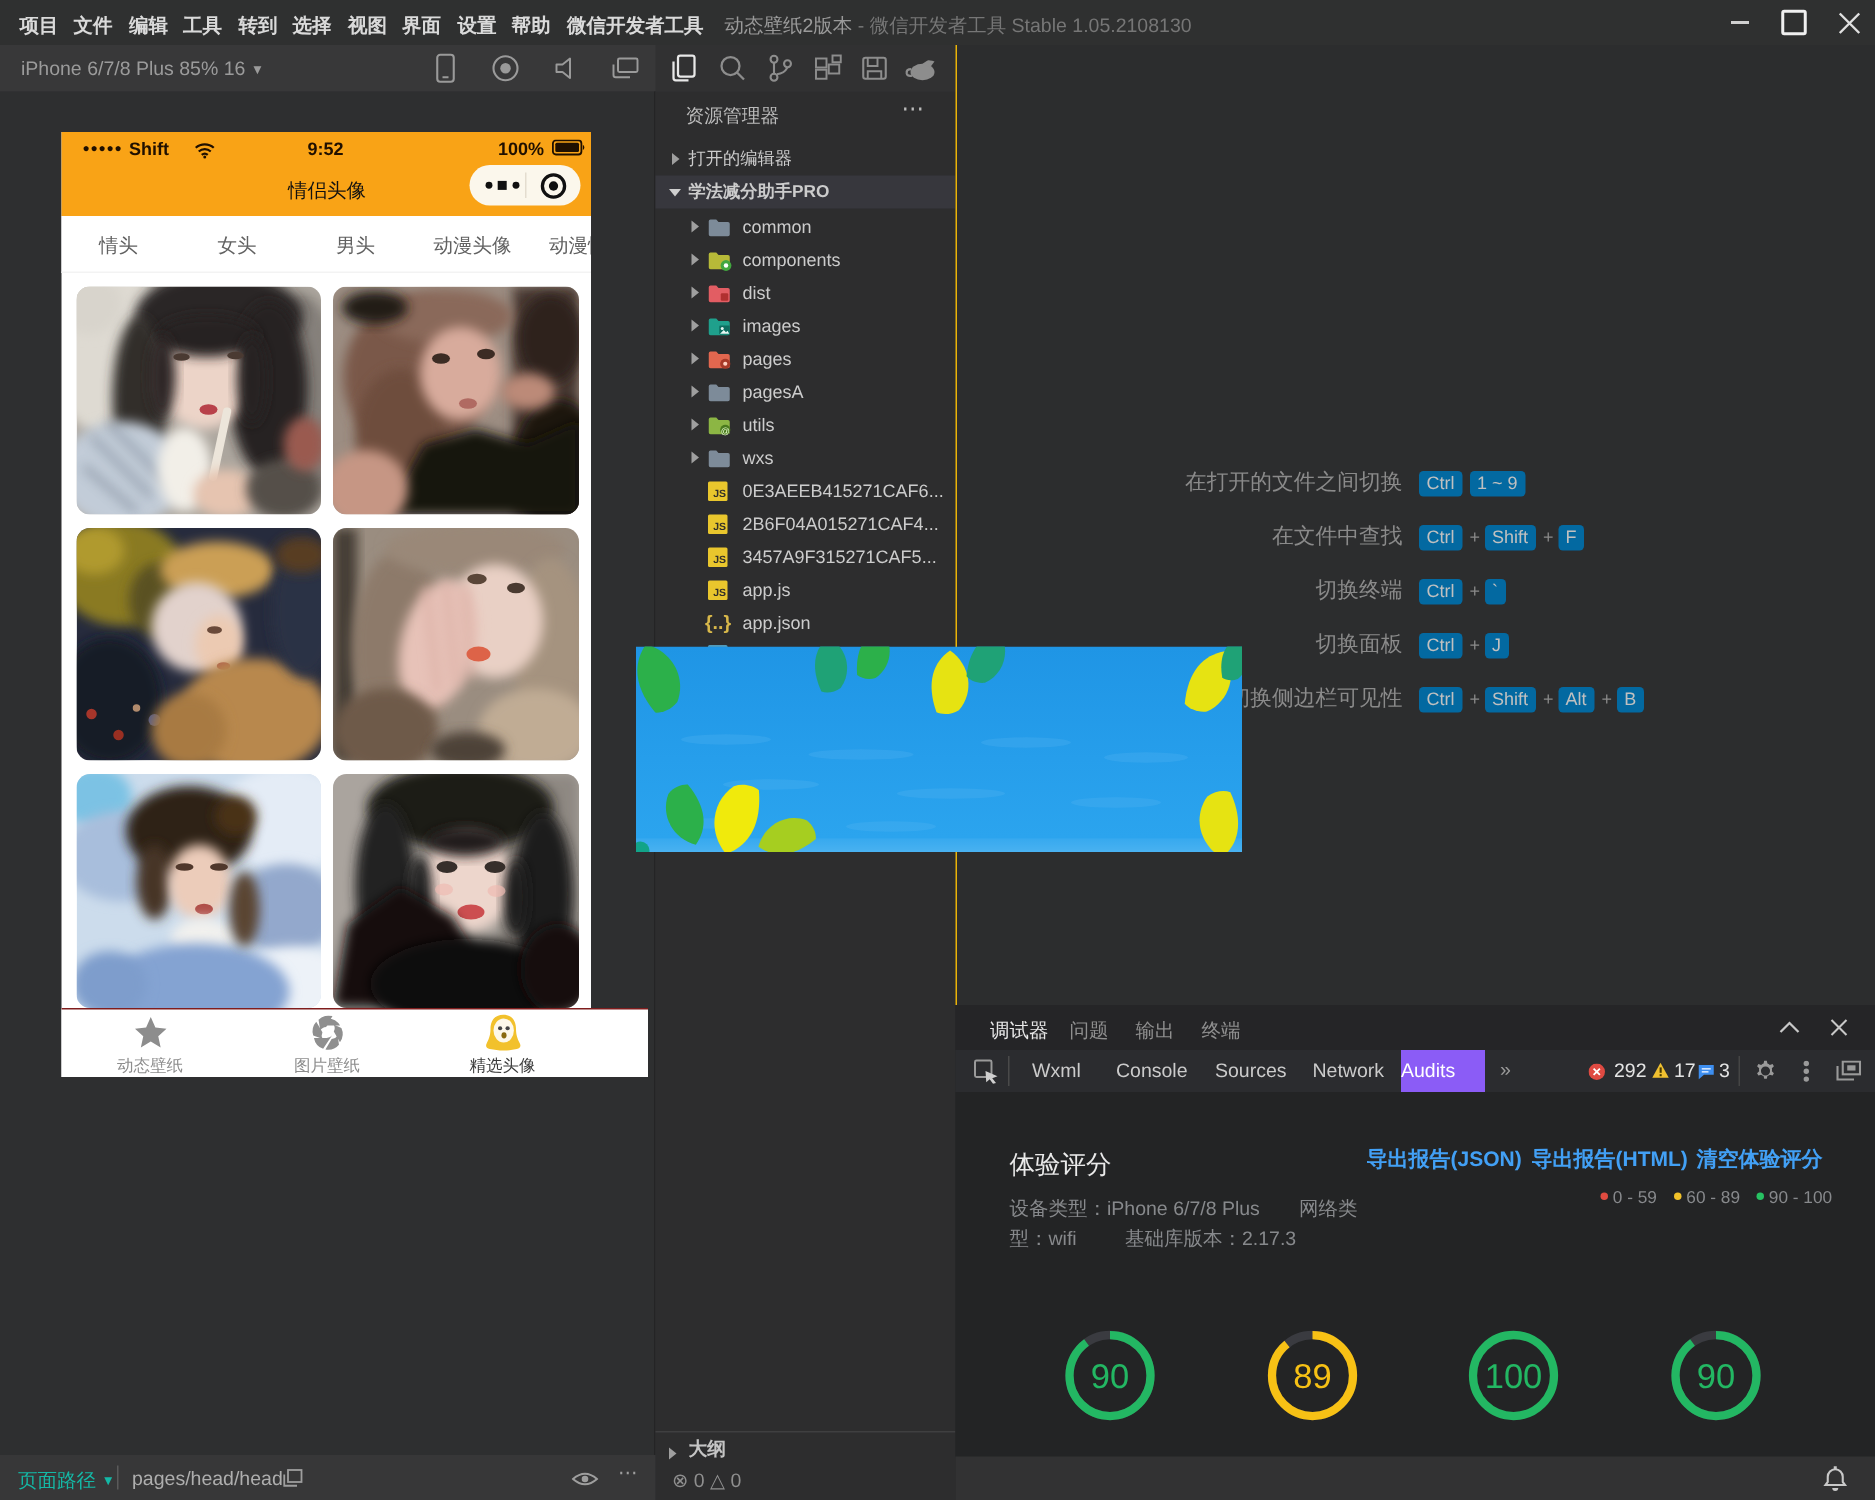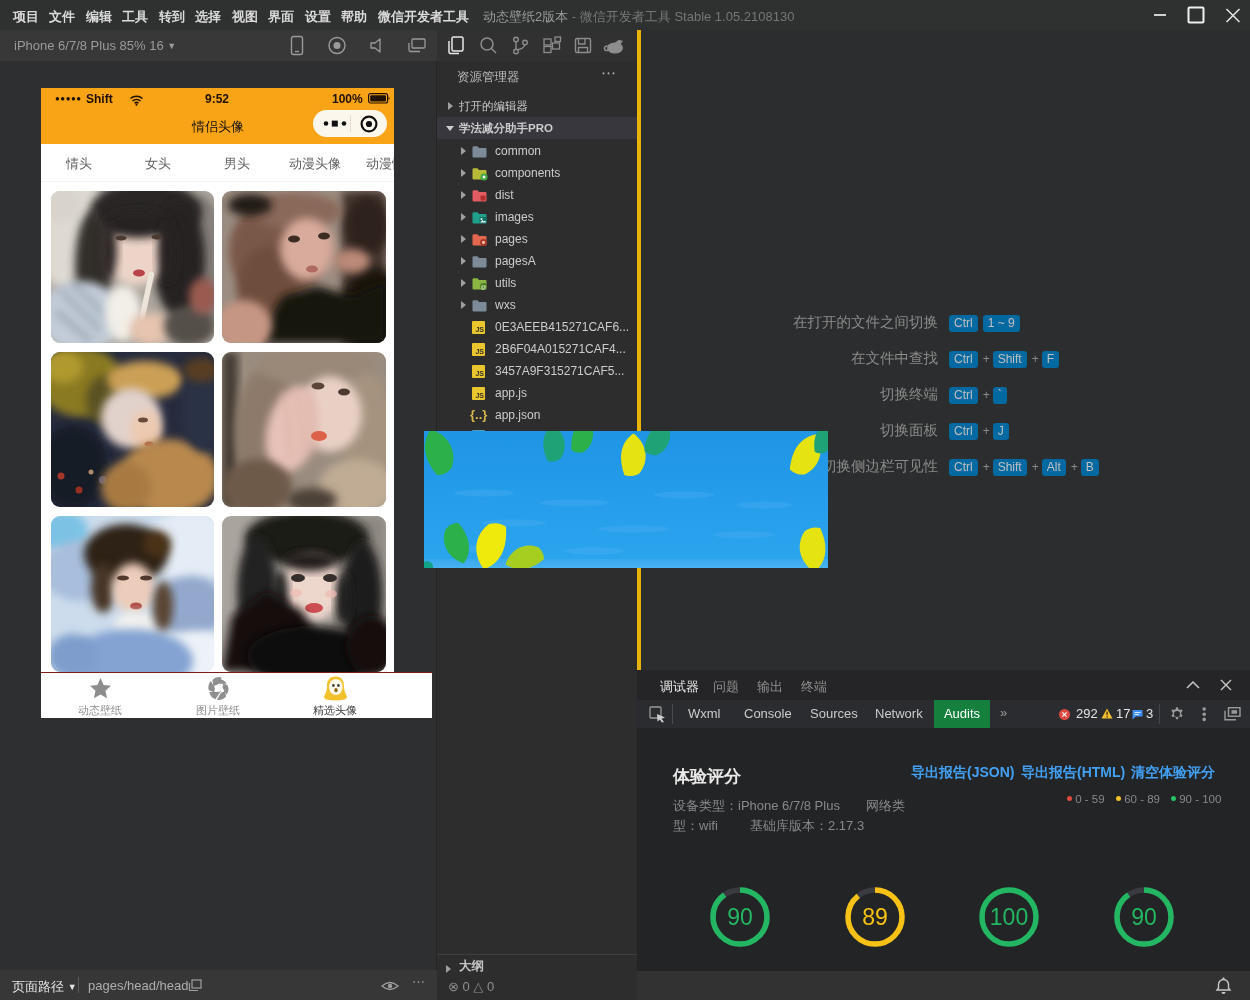--- a/index.html
+++ b/index.html
@@ -34,21 +34,21 @@
 #explorer { left:437px; top:61px; width:200px; height:939px; background:#2d2d2e; color:#cccccc; font-size:12px; }
 .erow { position:absolute; left:0; width:200px; height:22px; line-height:22px; white-space:nowrap; overflow:hidden; }
 .tri-r { position:absolute; top:7px; width:0; height:0; border-style:solid; border-width:4px 0 4px 5.5px; border-color:transparent transparent transparent #9f9f9f; }
 .tri-d { position:absolute; top:9px; width:0; height:0; border-style:solid; border-width:5.5px 4px 0 4px; border-color:#cfcfcf transparent transparent transparent; }
 .fico { position:absolute; top:5px; left:35px; }
 .elabel { position:absolute; left:58px; top:0; }
 .jsq { position:absolute; top:4.5px; left:35px; width:13px; height:13px; background:#e9c62d; border-radius:1px; }
 .jsq i { position:absolute; right:1px; bottom:1px; font-style:normal; font-weight:bold; font-size:7px; line-height:7px; color:#33302a; }
 
 
-#editor { left:637px; top:30px; width:613px; height:640px; background:#2c2d2e; border-left:4px solid #eab308; }
+#editor { left:637px; top:30px; width:613px; height:640px; background:#2c2d2e; border-left:1px solid #eab308; }
 .krow { position:absolute; left:0; width:613px; height:22px; color:#8a8a8a; font-size:14.5px; white-space:nowrap; }
 .klabel { position:absolute; left:0; top:0; width:297px; text-align:right; line-height:22px; }
 .keys { position:absolute; left:308px; top:0; line-height:22px; }
 .key { display:inline-block; background:#0369a1; color:#c0c0c0; border-radius:3px; font-size:12px; height:17px; line-height:17px; padding:0 5px; margin-right:5px; vertical-align:middle; }
 .plus { display:inline-block; color:#8a8a8a; font-size:12px; margin:0 3px 0 0; vertical-align:middle; }
 
 
 #debugger { left:637px; top:670px; width:613px; height:330px; background:#232425; }
 #dbgtabs { position:absolute; left:0; top:0; width:613px; height:30px; background:#252527; color:#8f8f8f; font-size:13px; }
 #devbar { position:absolute; left:0; top:30px; width:613px; height:28px; background:#2b2c2f; color:#cbcbcb; font-size:13px; }
@@ -364,21 +364,21 @@
             <ellipse cx="14" cy="15.2" rx="1.7" ry="2.1" fill="#8a6a10"></ellipse>
           </svg>
         <div class="ptlabel" style="left:19px">动态壁纸</div>
         <div class="ptlabel" style="left:137px">图片壁纸</div>
         <div class="ptlabel" style="left:254px;color:#3a3a3a">精选头像</div>
       </div>
     </div>
   </div>
 
   <div id="blbar" class="abs">
-    <span style="position:absolute;left:12px;top:8px;color:#e5e5e5">页面路径 <span style="font-size:9px;vertical-align:1px">▼</span></span>
+    <span style="position:absolute;left:12px;top:8px;color:#14b8a6">页面路径 <span style="font-size:9px;vertical-align:1px">▼</span></span>
     <div style="position:absolute;left:78px;top:7px;width:1px;height:16px;background:#5a5a5a"></div>
     <span style="position:absolute;left:88px;top:8px;color:#aeaeae">pages/head/head</span>
     <svg style="position:absolute;left:188px;top:9px" width="14" height="13">
         <rect x="4" y="1" width="9" height="8" fill="none" stroke="#9e9e9e" stroke-width="1.2"></rect>
         <path d="M1.5 4 L1.5 11.5 L10 11.5" fill="none" stroke="#9e9e9e" stroke-width="1.2"></path>
       </svg>
     <svg style="position:absolute;left:381px;top:10px" width="18" height="12">
         <path d="M1 6 Q 9 -1 17 6 Q 9 13 1 6 Z" fill="none" stroke="#9e9e9e" stroke-width="1.3"></path>
         <circle cx="9" cy="6" r="2.2" fill="#9e9e9e"></circle>
       </svg>
@@ -541,21 +541,21 @@
     <div id="devbar">
       <svg style="position:absolute;left:12px;top:6px" width="18" height="17">
           <rect x="1" y="1" width="11" height="11" rx="1" fill="none" stroke="#9a9a9a" stroke-width="1.3"></rect>
           <path d="M8 8 L16 11.5 L12.5 12.8 L15 16 L13 16.5 L10.8 13.5 L8.5 15.5 Z" fill="#cfcfcf"></path>
         </svg>
       <div style="position:absolute;left:35px;top:4px;width:1px;height:20px;background:#4a4a4a"></div>
       <span style="position:absolute;left:51px;top:6px">Wxml</span>
       <span style="position:absolute;left:107px;top:6px">Console</span>
       <span style="position:absolute;left:173px;top:6px">Sources</span>
       <span style="position:absolute;left:238px;top:6px">Network</span>
-      <span style="position:absolute;left:297px;top:0;width:56px;height:28px;background:#15803d;color:#fff;text-align:center;line-height:28px">Audits</span>
+      <span style="position:absolute;left:297px;top:0;width:56px;height:28px;background:#8b5cf6;color:#fff;text-align:left;line-height:28px">Audits</span>
       <span style="position:absolute;left:363px;top:5px;color:#9a9a9a">»</span>
       <svg style="position:absolute;left:422px;top:8.5px" width="11" height="11">
           <circle cx="5.5" cy="5.5" r="5.5" fill="#df4a42"></circle>
           <path d="M3.4 3.4 L7.6 7.6 M7.6 3.4 L3.4 7.6" stroke="#fff" stroke-width="1.2"></path>
         </svg>
       <span style="position:absolute;left:439px;top:6px;color:#e4e4e4">292</span>
       <svg style="position:absolute;left:464px;top:8px" width="12" height="11">
           <path d="M6 0.5 L11.5 10.5 L0.5 10.5 Z" fill="#f0c030"></path>
           <rect x="5.4" y="3.6" width="1.4" height="3.6" fill="#473a00"></rect>
           <rect x="5.4" y="8.1" width="1.4" height="1.4" fill="#473a00"></rect>
@@ -576,21 +576,21 @@
           <circle cx="2.2" cy="7.2" r="1.8" fill="#9a9a9a"></circle>
           <circle cx="2.2" cy="12.4" r="1.8" fill="#9a9a9a"></circle>
         </svg>
       <svg style="position:absolute;left:587px;top:7px" width="17" height="14">
           <rect x="4.5" y="0.7" width="11.5" height="8.5" fill="none" stroke="#9a9a9a" stroke-width="1.4"></rect>
           <path d="M1 3.7 L1 12.7 L12 12.7" fill="none" stroke="#9a9a9a" stroke-width="1.4"></path>
           <rect x="7.5" y="3.2" width="5.5" height="3.5" fill="#9a9a9a"></rect>
         </svg>
     </div>
     <div id="dbgcontent">
-      <span style="position:absolute;left:36px;top:37px;color:#eaeaea;font-size:17px;font-weight:bold">体验评分</span>
+      <span style="position:absolute;left:36px;top:37px;color:#eaeaea;font-size:17px;font-weight:normal">体验评分</span>
       <span class="bluelink" style="left:274px;top:36px">导出报告(JSON)</span>
       <span class="bluelink" style="left:384px;top:36px">导出报告(HTML)</span>
       <span class="bluelink" style="left:494px;top:36px">清空体验评分</span>
       <span class="ginfo" style="left:36px;top:69px">设备类型：iPhone 6/7/8 Plus</span>
       <span class="ginfo" style="left:229px;top:69px">网络类</span>
       <span class="ginfo" style="left:36px;top:89px">型：wifi</span>
       <span class="ginfo" style="left:113px;top:89px">基础库版本：2.17.3</span>
       <span class="ginfo" style="left:430px;top:65px;font-size:11.5px"><i style="display:inline-block;width:5px;height:5px;border-radius:50%;background:#e04b40;vertical-align:2px"></i> 0 - 59</span>
       <span class="ginfo" style="left:479px;top:65px;font-size:11.5px"><i style="display:inline-block;width:5px;height:5px;border-radius:50%;background:#f2c229;vertical-align:2px"></i> 60 - 89</span>
       <span class="ginfo" style="left:534px;top:65px;font-size:11.5px"><i style="display:inline-block;width:5px;height:5px;border-radius:50%;background:#27c262;vertical-align:2px"></i> 90 - 100</span>

